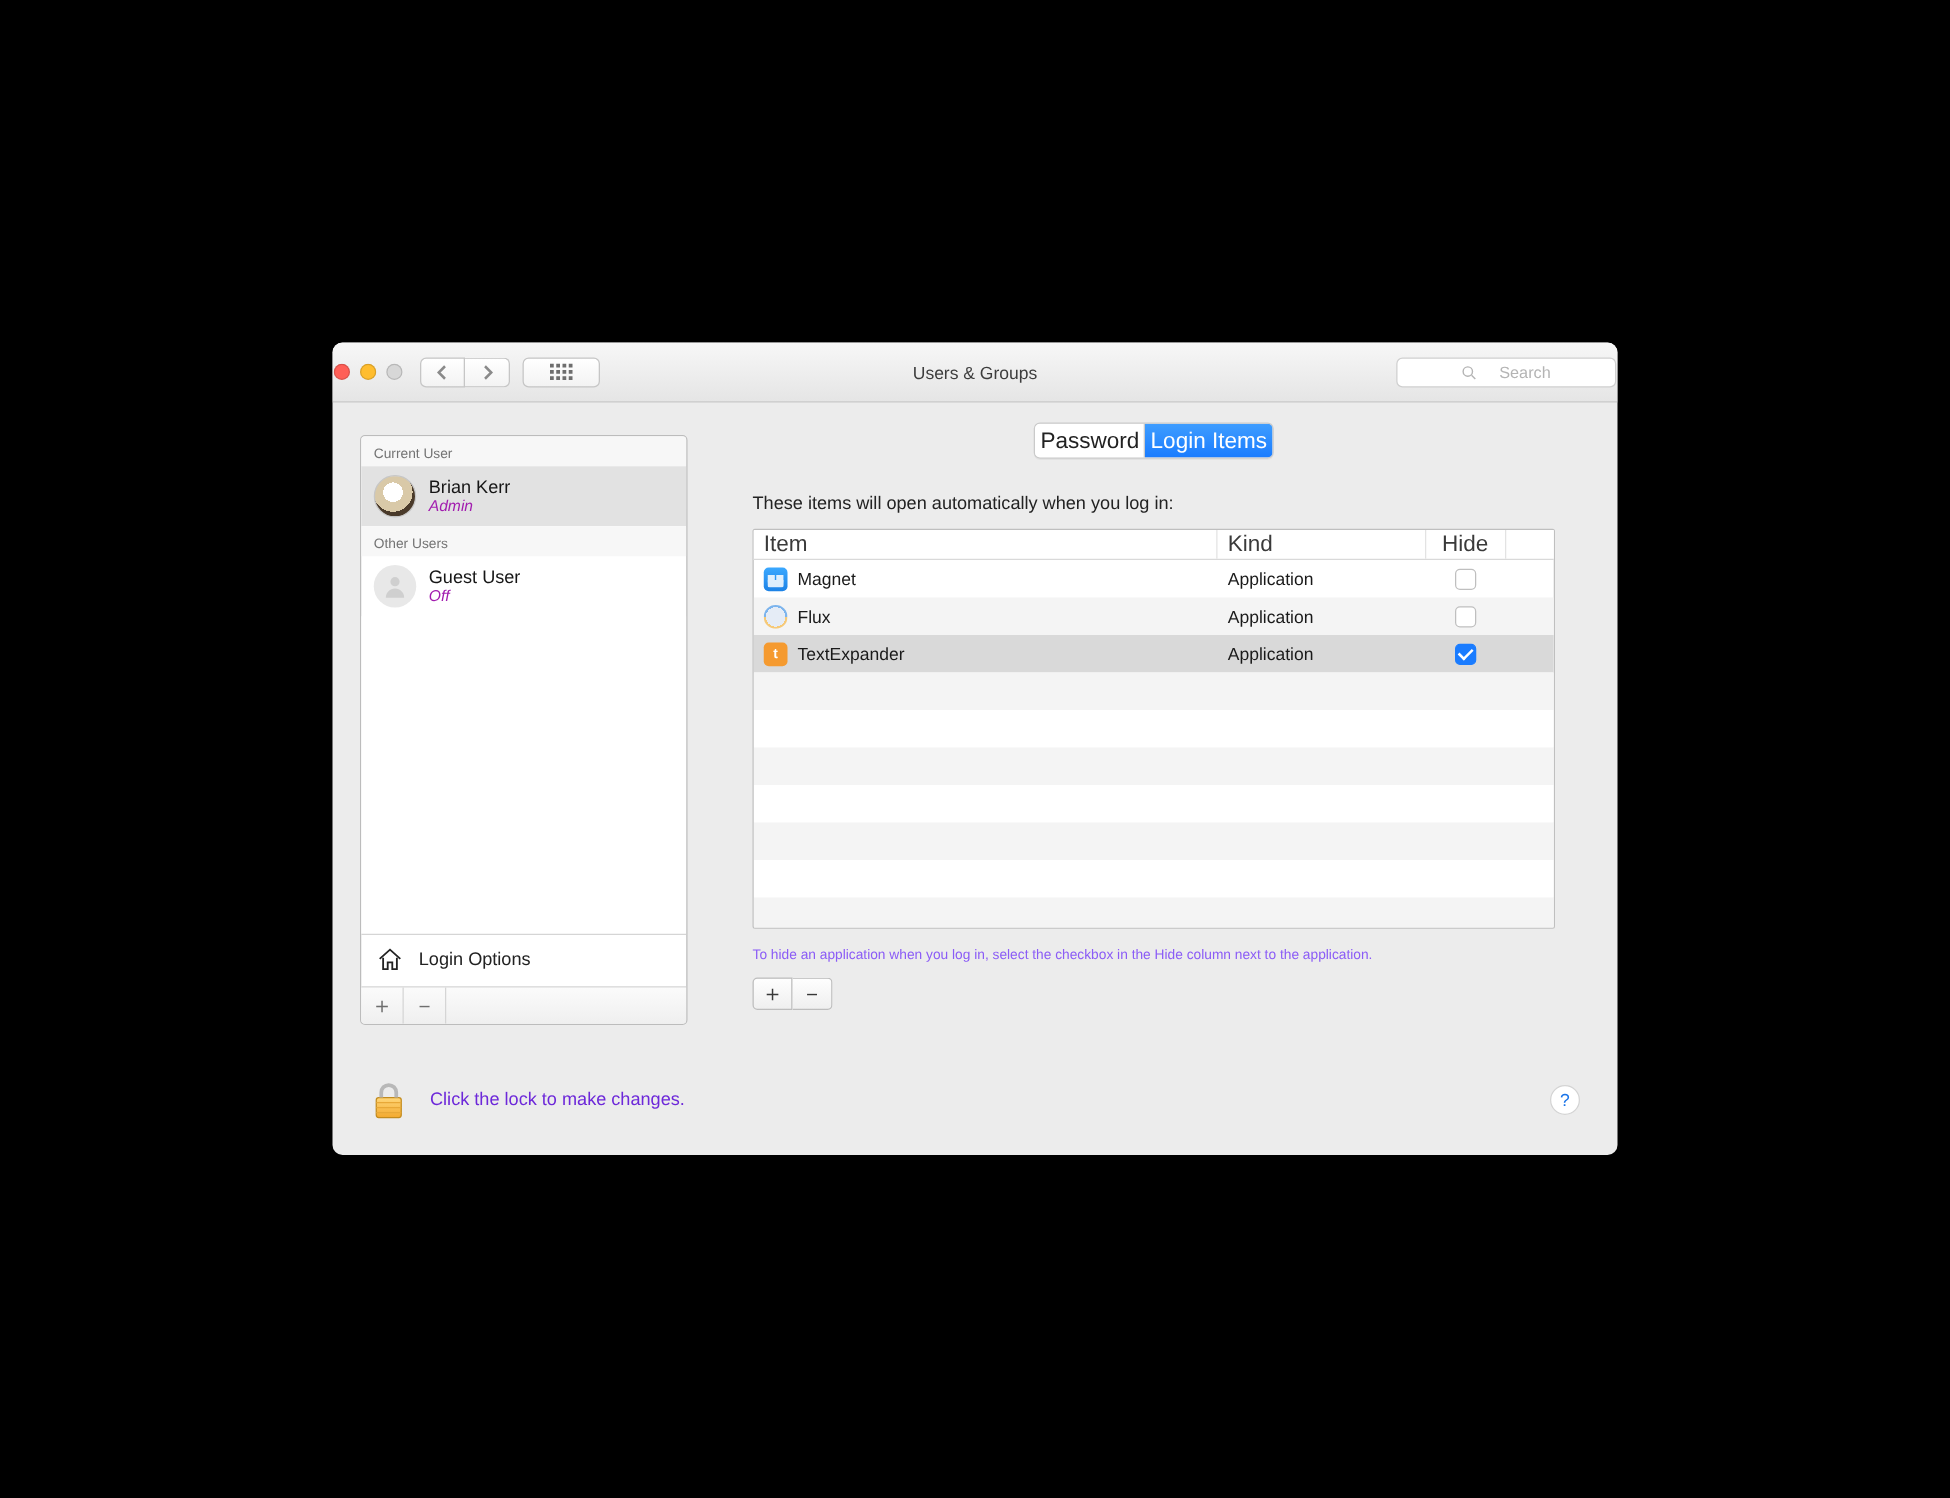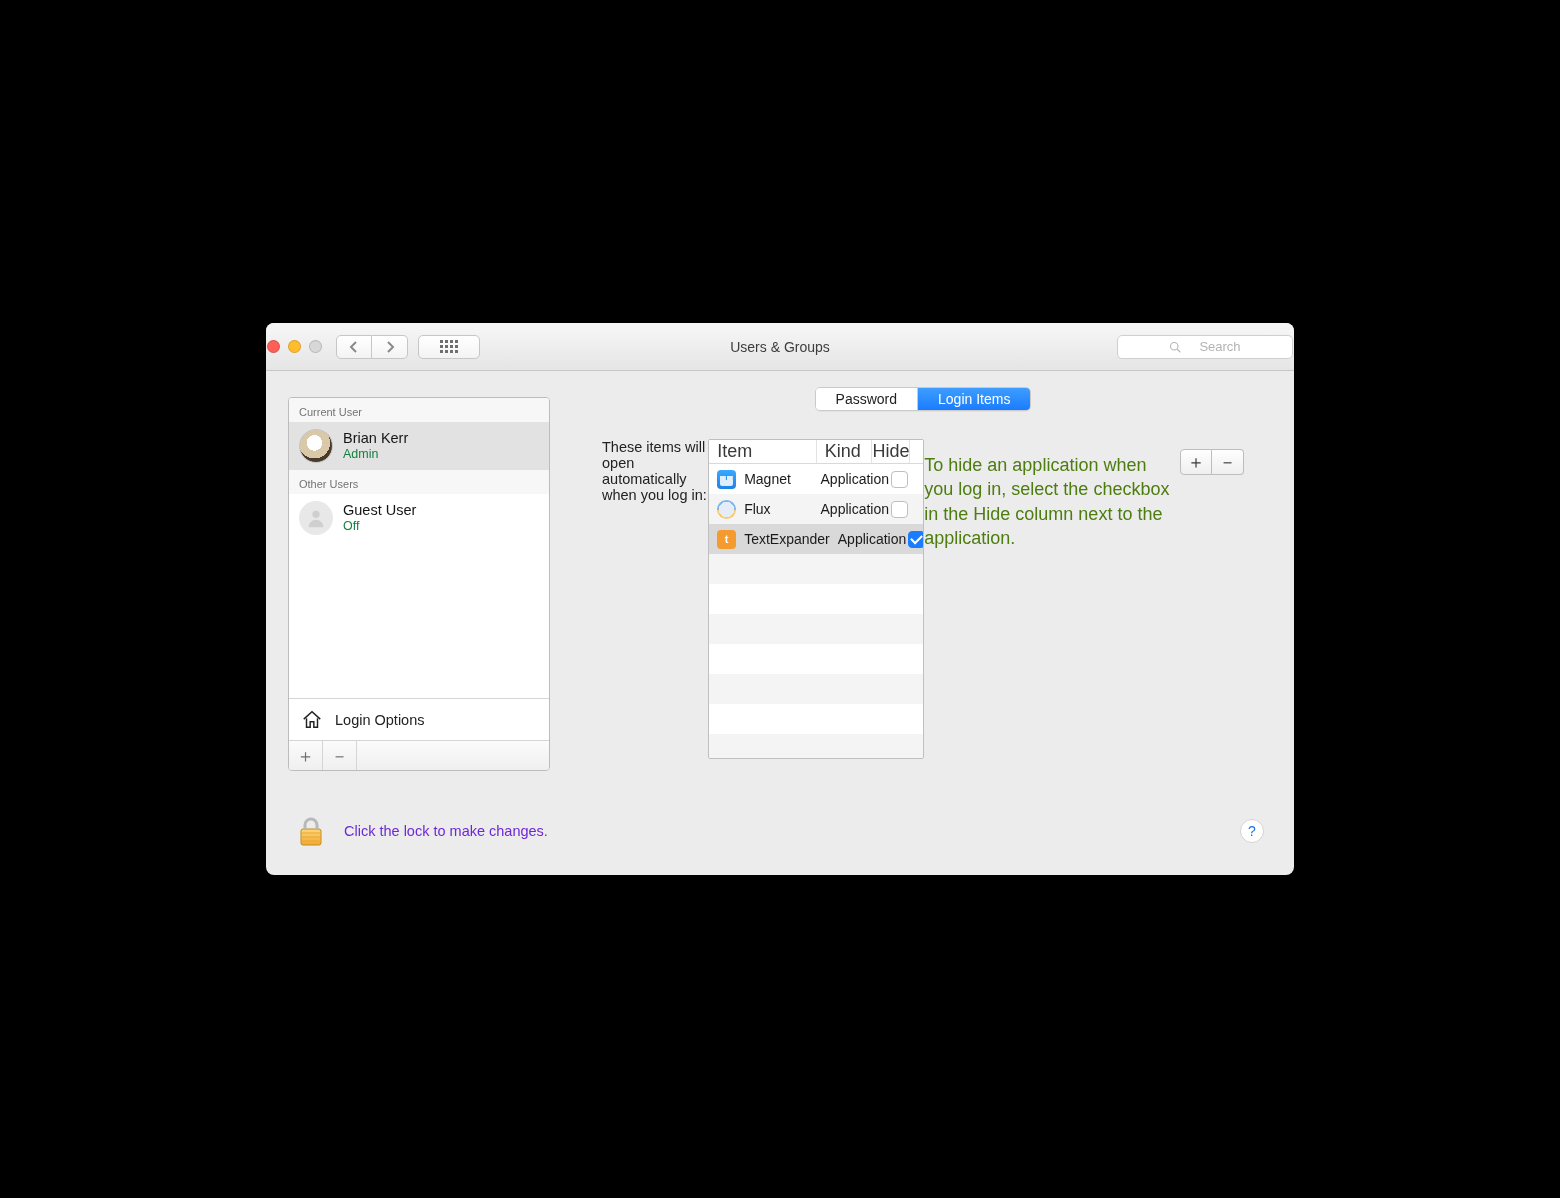--- a/index.html
+++ b/index.html
@@ -79,21 +79,21 @@
     .sb-user {
       display:flex; align-items:center; gap:10px; padding:6px 10px; height: 48px;
     }
     .sb-user.selected { background:#e2e2e2; }
     .avatar { width:34px; height:34px; border-radius:50%; flex:none; display:flex; align-items:center; justify-content:center; overflow:hidden;}
     .avatar.eagle { background: radial-gradient(circle at 45% 40%, #fff 0 30%, #d9c9a8 30% 60%, #4a3a2a 60% 100%); border:1px solid #c6c6c6;}
     .avatar.guest { background:#e8e8e8; }
     .guest-sil { width:22px; height:22px; fill:#cfcfcf;}
     .sb-user .lines { display:flex; flex-direction:column; line-height:1.15; }
     .sb-name { font-size: 14.5px; color:#161616; }
-    .sb-sub  { font-size: 12.5px; color:#15803d; }
+    .sb-sub  { font-size: 12.5px; color:#a21caf;font-style:italic; }
     .sb-spacer { flex:1; background:#fff; }
     .sb-login-options {
       height:42px; border-top:1px solid #d5d5d5;
       display:flex; align-items:center; gap:12px; padding:0 12px;
       font-size:14.5px; color:#222;
     }
     .home-icon { width:22px; height:22px; fill:none; stroke:#222; stroke-width:1.6;}
     .sb-bottombar {
       height:30px; border-top:1px solid #d5d5d5;
       background:linear-gradient(#fbfbfb,#efefef);
@@ -103,25 +103,25 @@
       width:34px; height:100%;
       border-right:1px solid #d5d5d5;
       display:flex; align-items:center; justify-content:center;
       font-size:18px; color:#6e6e6e;
     }
     
     .main-panel { flex:1; background:#ececec; border-radius:4px; display:flex; flex-direction:column; position:relative;}
     .seg-wrap { display:flex; justify-content:center; margin-top:-10px; }
     .segmented { display:flex; border:1px solid #cacaca; border-radius:5px; overflow:hidden; box-shadow: 0 1px 0 rgba(0,0,0,.04);}
     .seg {
-      font-size:14px; padding: 3px 20px; background:#fff; color:#222;
+      font-size:18px; padding: 3px 4px; background:#fff; color:#222;
     }
     .seg.active { background: linear-gradient(#3e9dff,#1a7cff); color:#fff; }
     .seg + .seg { border-left:1px solid #cacaca; }
-    .main-inner { padding: 28px 28px 12px 28px; display:flex; }
+    .main-inner { padding: 28px 28px 12px 28px; display:flex; flex-direction:column; }
     .intro { font-size:14.5px; color:#222; margin-bottom:12px; }
     .table-box {
       border:1px solid #bfbfbf; border-radius:2px; background:#fff;
       height:320px; display:flex; flex-direction:column;
     }
     .tb-head {
       display:flex; height:24px; background:#fff; border-bottom:1px solid #d9d9d9;
       font-size:18px; color:#3a3a3a;
     }
     .tb-head > div { display:flex; align-items:center; height:100%; border-right:1px solid #e3e3e3; }
@@ -150,21 +150,21 @@
         linear-gradient(#fff,#fff) right/45% 46% no-repeat,
         linear-gradient(#fff,#fff) bottom/100% 46% no-repeat; opacity:.85; border-radius:2px;}
     .app-ic.flux { background: radial-gradient(circle at 50% 50%, #e5ecf6 0 58%, transparent 58%), linear-gradient(0deg,#f6c977,#f6c977 50%,#7cb4ed 50%,#7cb4ed 100%); border-radius:50%; }
     .app-ic.textexpander { background:#f59a2f; display:flex; align-items:center; justify-content:center; color:#fff; font-weight:700; font-size:11px; }
     .mac-check {
       width:17px; height:17px; border-radius:4px; border:1px solid #bfbfbf; background:#fff;
       display:inline-flex; align-items:center; justify-content:center;
     }
     .mac-check.checked { background:#1a7cff; border-color:#1a7cff; }
     .mac-check.checked::after { content:""; width:5px; height:9px; border:solid #fff; border-width:0 2px 2px 0; transform:rotate(45deg) translate(-1px,-1px);}
-    .hint { font-size:18px; color:#4d7c0f; margin-top:14px; line-height:1.35; }
+    .hint { font-size:11px; color:#8b5cf6; margin-top:14px; line-height:1.35; }
     .pm-bar { display:flex; margin-top:10px; }
     .pm { width:32px; height:26px; border:1px solid #bdbdbd; display:flex; align-items:center; justify-content:center; background: linear-gradient(#fefefe,#efefef); font-size:18px; color:#383838; }
     .pm:first-child { border-radius:4px 0 0 4px; }
     .pm:last-child  { border-radius:0 4px 4px 0; border-left:none; }
     
     .footer { padding: 34px 30px 28px; display:flex; align-items:center; gap:18px; position:relative;}
     .lock-icon { width:30px; height:32px; }
     .lock-text { font-size:14.5px; color:#6d28d9; }
     .help-btn {
       margin-left:auto;

